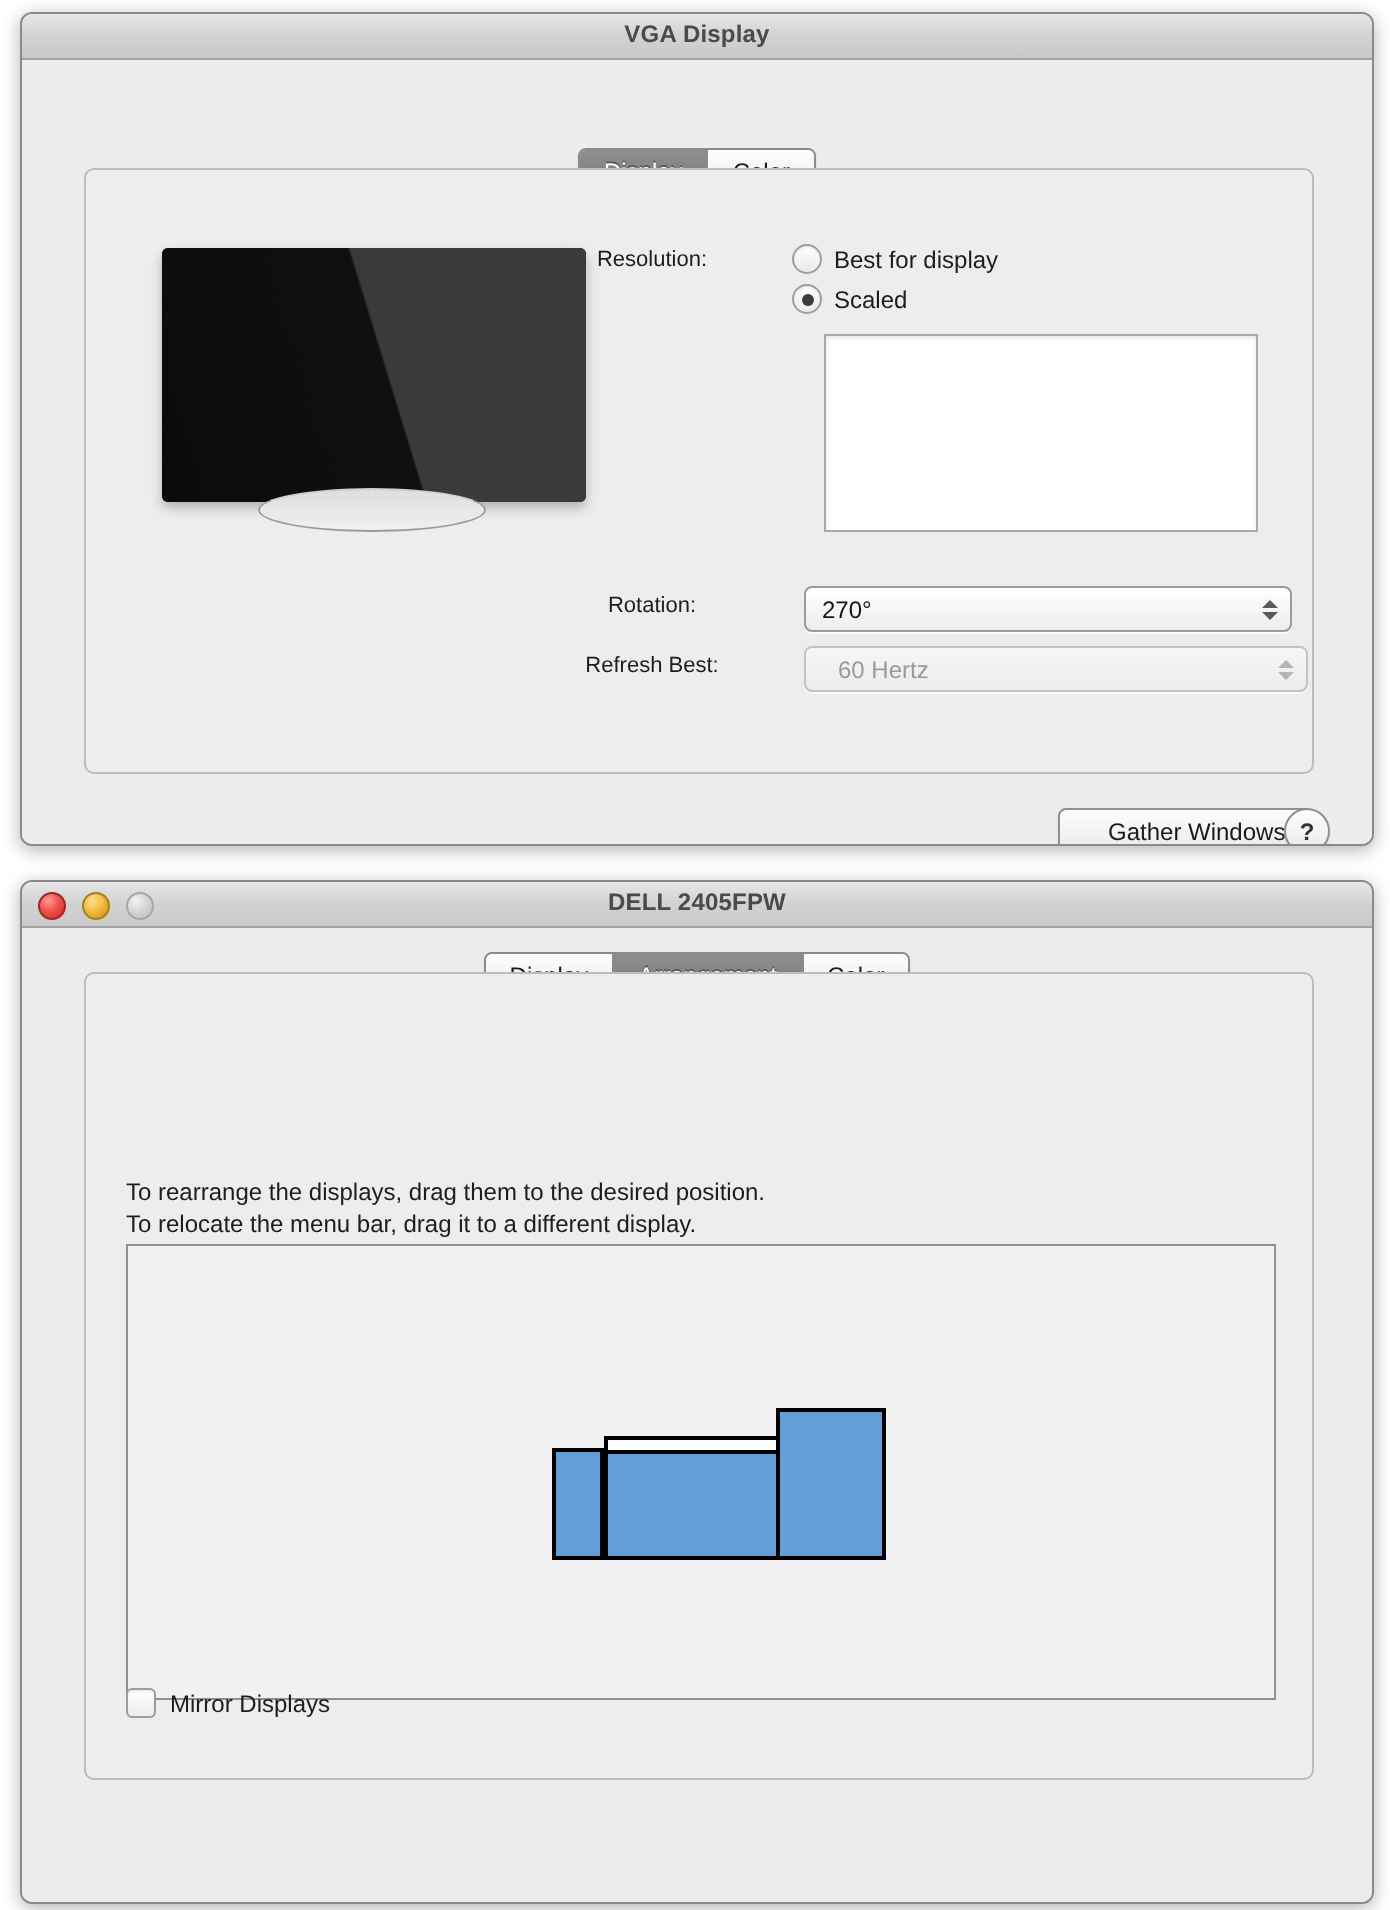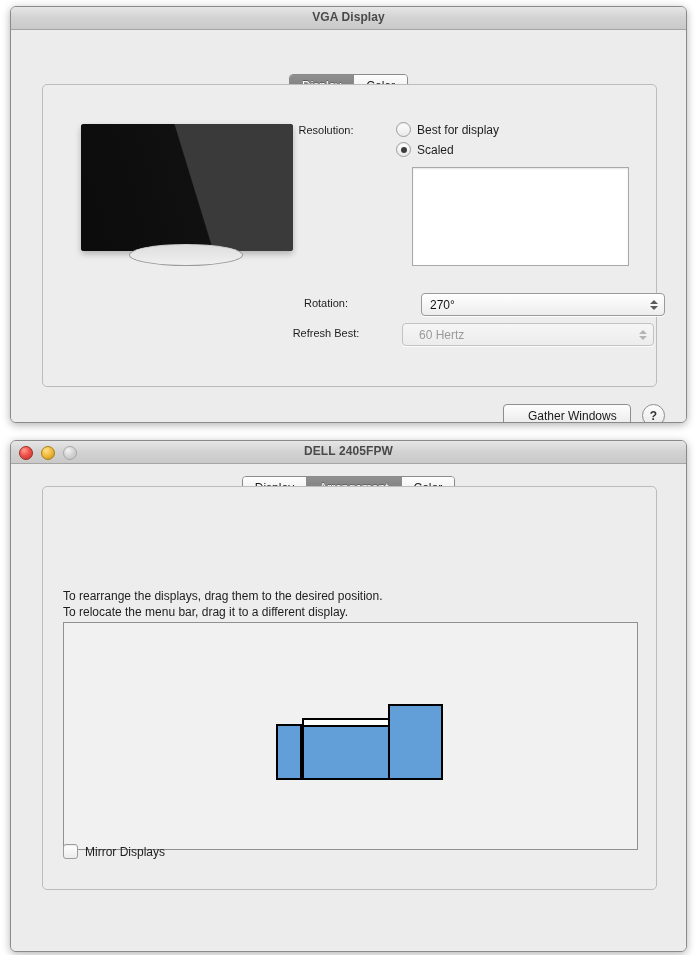--- a/index.html
+++ b/index.html
@@ -312,38 +312,38 @@
       </div>
 
       <div class="radio-row" style="left:385px; top:112px;">
         <span class="radio checked"></span>
         <span>Scaled</span>
       </div>
 
       <div class="listbox" style="left:401px; top:137px; width:215px; height:97px;"></div>
 
       <div class="lblcol" style="left:245px; top:267px; width:140px;">Rotation:</div>
-      <div class="popup" style="left:410px; top:263px; width:234px;text-align:center;">
+      <div class="popup" style="left:391px; top:263px; width:234px;text-align:center;">
         <span>270°</span>
         <span class="arrows">
           <span class="arrow-up"></span>
             <span class="arrow-dn"></span>
         </span>
       </div>
 
       <div class="lblcol" style="left:245px; top:297px; width:140px;">Refresh Best:</div>
       <div class="popup disabled" style="left:391px; top:293px; width:234px;padding-left:16px;">
         <span>60 Hertz</span>
         <span class="arrows">
           <span class="arrow-up"></span>
             <span class="arrow-dn"></span>
         </span>
       </div>
 
-      <div class="pushbtn" style="left:492px; top:374px;padding-left:24px;">Gather Windows</div>
+      <div class="pushbtn" style="left:518px; top:374px;padding-left:24px;">Gather Windows</div>
       <div class="helpbtn" style="left:631px; top:374px;">?</div>
     </div>
   </div>
 
   <div class="window" style="left:10px; top:440px; width:675px; height:510px;">
 
     <div class="titlebar">
       <div class="lights">
         <span class="light red"></span>
         <span class="light yellow"></span>

